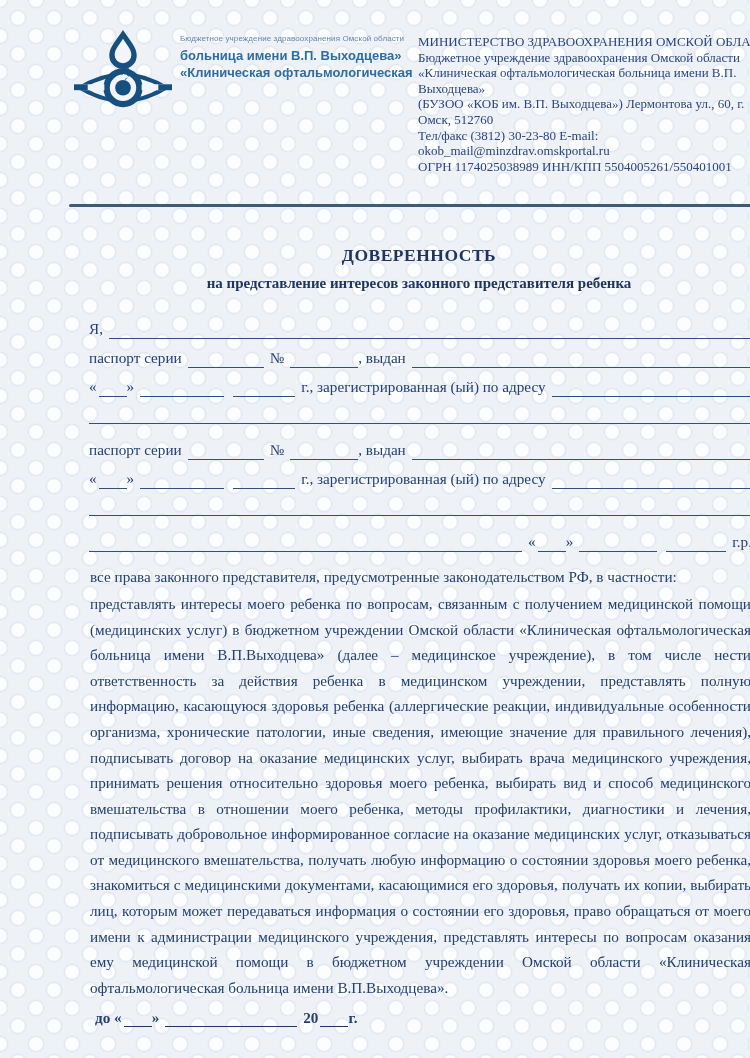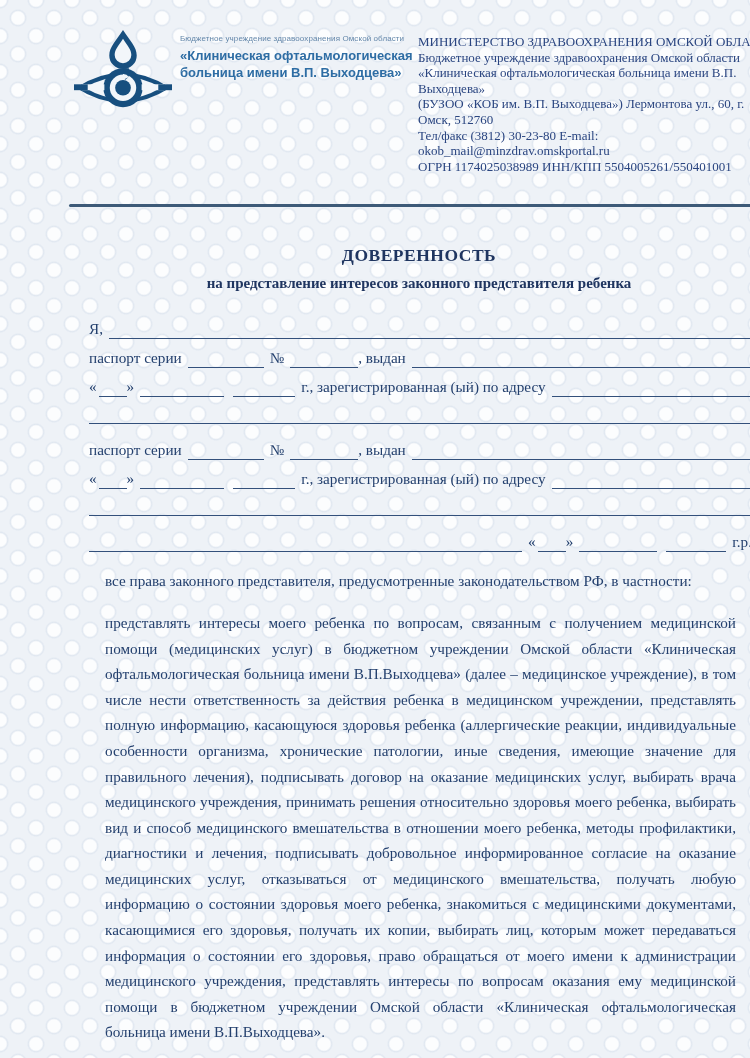--- a/index.html
+++ b/index.html
@@ -43,21 +43,21 @@
   .bl{border-bottom:1.1px solid #33507b;height:17px;display:inline-block;margin-left:6px;}
   .bl.tight{margin-left:2px;}
   .bl.gap{margin-left:9px;}
   .flex{flex:1 1 auto;}
   .w30{width:28px;} .w60{width:60px;} .w62{width:62px;} .w70{width:68px;}
   .w76{width:76px;} .w80{width:78px;} .w84{width:84px;} .w132{width:132px;} .ml6{margin-left:6px;}
   .rowfull{height:27px;}
   .secgap{height:7px;}
   
   .bodytext{margin-top:12px;line-height:25.6px;}
-  .bodytext p{margin:16px;}
+  .bodytext p{margin:1px;}
   .bodytext .p2{text-align:justify;}
   .b{font-weight:bold;}
   .termrow{display:flex;align-items:flex-end;height:26px;font-size:15.2px;}
   .termrow .bl{border-bottom-width:1.4px;border-color:#1f3560;}
 </style>
 </head>
 <body>
 
 <div class="page">
 
@@ -79,22 +79,22 @@
 
         <rect x="8" y="59.5" width="23" height="6" fill="#f2f6fa"></rect>
         <rect x="69" y="59.5" width="23" height="6" fill="#f2f6fa"></rect>
 
         <rect x="0" y="59.5" width="14" height="6" fill="#174f7f"></rect>
         <rect x="86" y="59.5" width="14" height="6" fill="#174f7f"></rect>
       </svg>
     </div>
     <div class="hdr-left">
       <div class="small">Бюджетное учреждение здравоохранения Омской области</div>
+      <div class="bold">больница имени В.П. Выходцева»</div>
       <div class="bold">«Клиническая офтальмологическая</div>
-      <div class="bold">больница имени В.П. Выходцева»</div>
     </div>
     <div class="hdr-right">
       <div>МИНИСТЕРСТВО ЗДРАВООХРАНЕНИЯ ОМСКОЙ ОБЛАСТИ</div>
       <div>Бюджетное учреждение здравоохранения Омской области</div>
       <div>«Клиническая офтальмологическая больница имени В.П. Выходцева»</div>
       <div>(БУЗОО «КОБ им. В.П. Выходцева») Лермонтова ул., 60, г. Омск, 512760</div>
       <div>Тел/факс (3812) 30-23-80 E-mail: okob_mail@minzdrav.omskportal.ru</div>
       <div>ОГРН 1174025038989 ИНН/КПП 5504005261/550401001</div>
     </div>
   </div>

